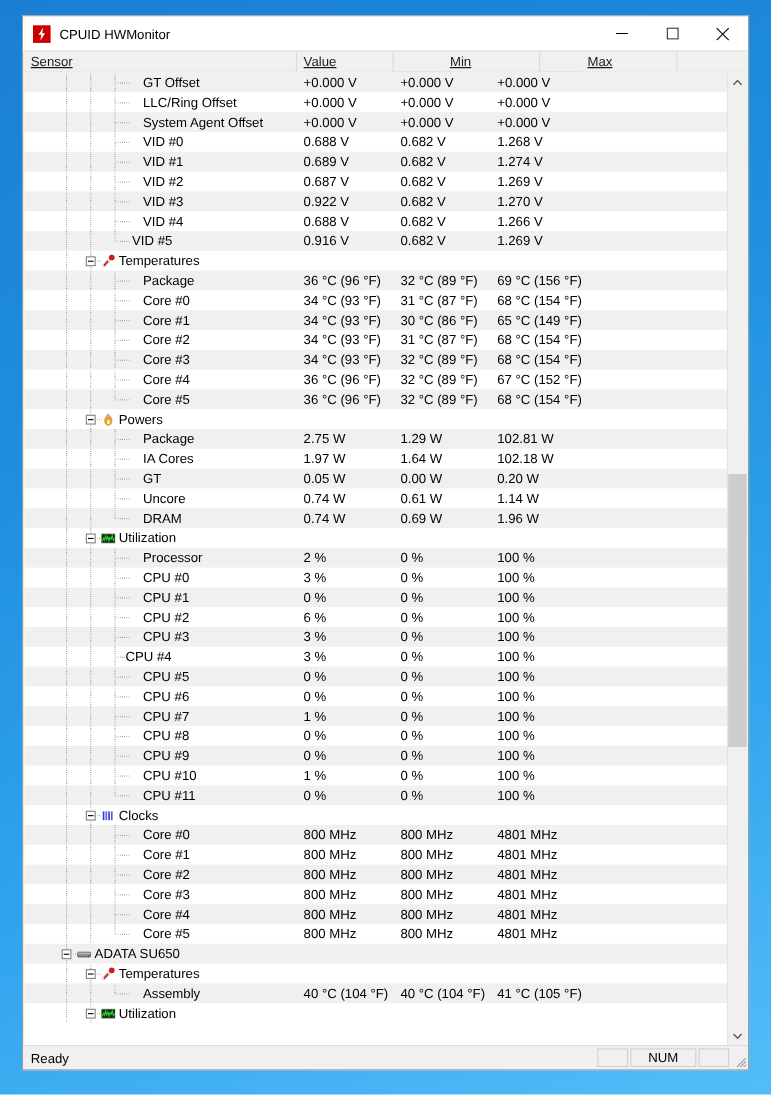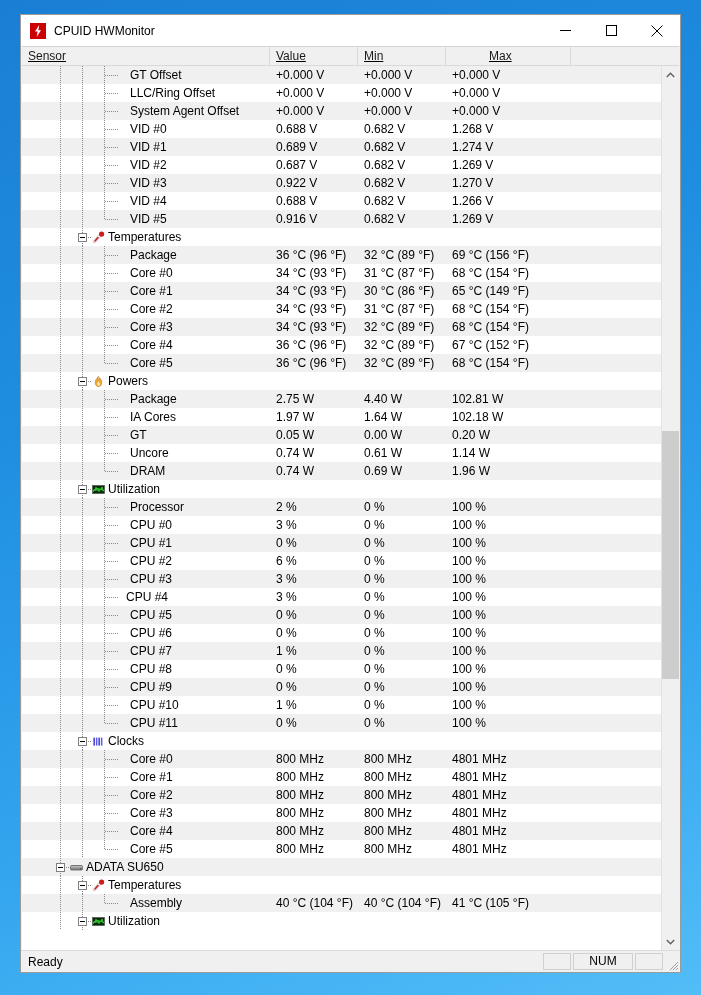--- a/index.html
+++ b/index.html
@@ -93,21 +93,21 @@
     line-height: 18px;
     box-sizing: border-box;
     border-right: 1px solid #d9d9d9;
     background: #f0f0f0;
     white-space: nowrap;
     overflow: hidden;
     cursor: default;
   }
   .h-sensor { width: 248px; }
   .h-value  { width: 88px; }
-  .h-min    { width: 88px; }
+  .h-min    { width: 88px; margin-left: 45px; }
   .h-max    { width: 88px; margin-left: 37px; }
   .h-rest   { flex: 1 1 auto; border-right: none; }
   
   #rows-wrap {
     flex: 1 1 auto;
     position: relative;
     overflow: hidden;
     background: #ffffff;
     display: flex;
   }
@@ -374,21 +374,21 @@
             <div class="cell-v">0.688 V</div>
             <div class="cell-v">0.682 V</div>
             <div class="cell-v">1.266 V</div>
           </div>
           <div class="row alt">
             <div class="cell-sensor">
               <div class="vline" style="left:38px;"></div>
               <div class="vline" style="left:60px;"></div>
               <div class="vstub" style="left:82px;"></div>
               <div class="elbow" style="left:83px;width:14px;"></div>
-              <div class="label" style="left:108px;">VID #5</div>
+              <div class="label" style="left:98px;">VID #5</div>
             </div>
             <div class="cell-v">0.916 V</div>
             <div class="cell-v">0.682 V</div>
             <div class="cell-v">1.269 V</div>
           </div>
           <div class="row">
             <div class="cell-sensor">
               <div class="vline" style="left:38px;"></div>
               <div class="vstub" style="left:60px;"></div>
               <div class="vstub-full" style="left:60px;top:9px;"></div>
@@ -513,21 +513,21 @@
           </div>
           <div class="row alt">
             <div class="cell-sensor">
               <div class="vline" style="left:38px;"></div>
               <div class="vline" style="left:60px;"></div>
               <div class="vline" style="left:82px;"></div>
               <div class="elbow" style="left:83px;width:14px;"></div>
               <div class="label" style="left:108px;">Package</div>
             </div>
             <div class="cell-v">2.75 W</div>
-            <div class="cell-v">4.40 W</div>
+            <div class="cell-v">1.29 W</div>
             <div class="cell-v">102.81 W</div>
           </div>
           <div class="row">
             <div class="cell-sensor">
               <div class="vline" style="left:38px;"></div>
               <div class="vline" style="left:60px;"></div>
               <div class="vline" style="left:82px;"></div>
               <div class="elbow" style="left:83px;width:14px;"></div>
               <div class="label" style="left:108px;">IA Cores</div>
             </div>
@@ -649,21 +649,21 @@
             <div class="cell-v">3 %</div>
             <div class="cell-v">0 %</div>
             <div class="cell-v">100 %</div>
           </div>
           <div class="row">
             <div class="cell-sensor">
               <div class="vline" style="left:38px;"></div>
               <div class="vline" style="left:60px;"></div>
               <div class="vline" style="left:82px;"></div>
               <div class="elbow" style="left:83px;width:14px;"></div>
-              <div class="label" style="left:104px;text-align:right;">CPU #4</div>
+              <div class="label" style="left:92px;text-align:right;">CPU #4</div>
             </div>
             <div class="cell-v">3 %</div>
             <div class="cell-v">0 %</div>
             <div class="cell-v">100 %</div>
           </div>
           <div class="row alt">
             <div class="cell-sensor">
               <div class="vline" style="left:38px;"></div>
               <div class="vline" style="left:60px;"></div>
               <div class="vline" style="left:82px;"></div>

